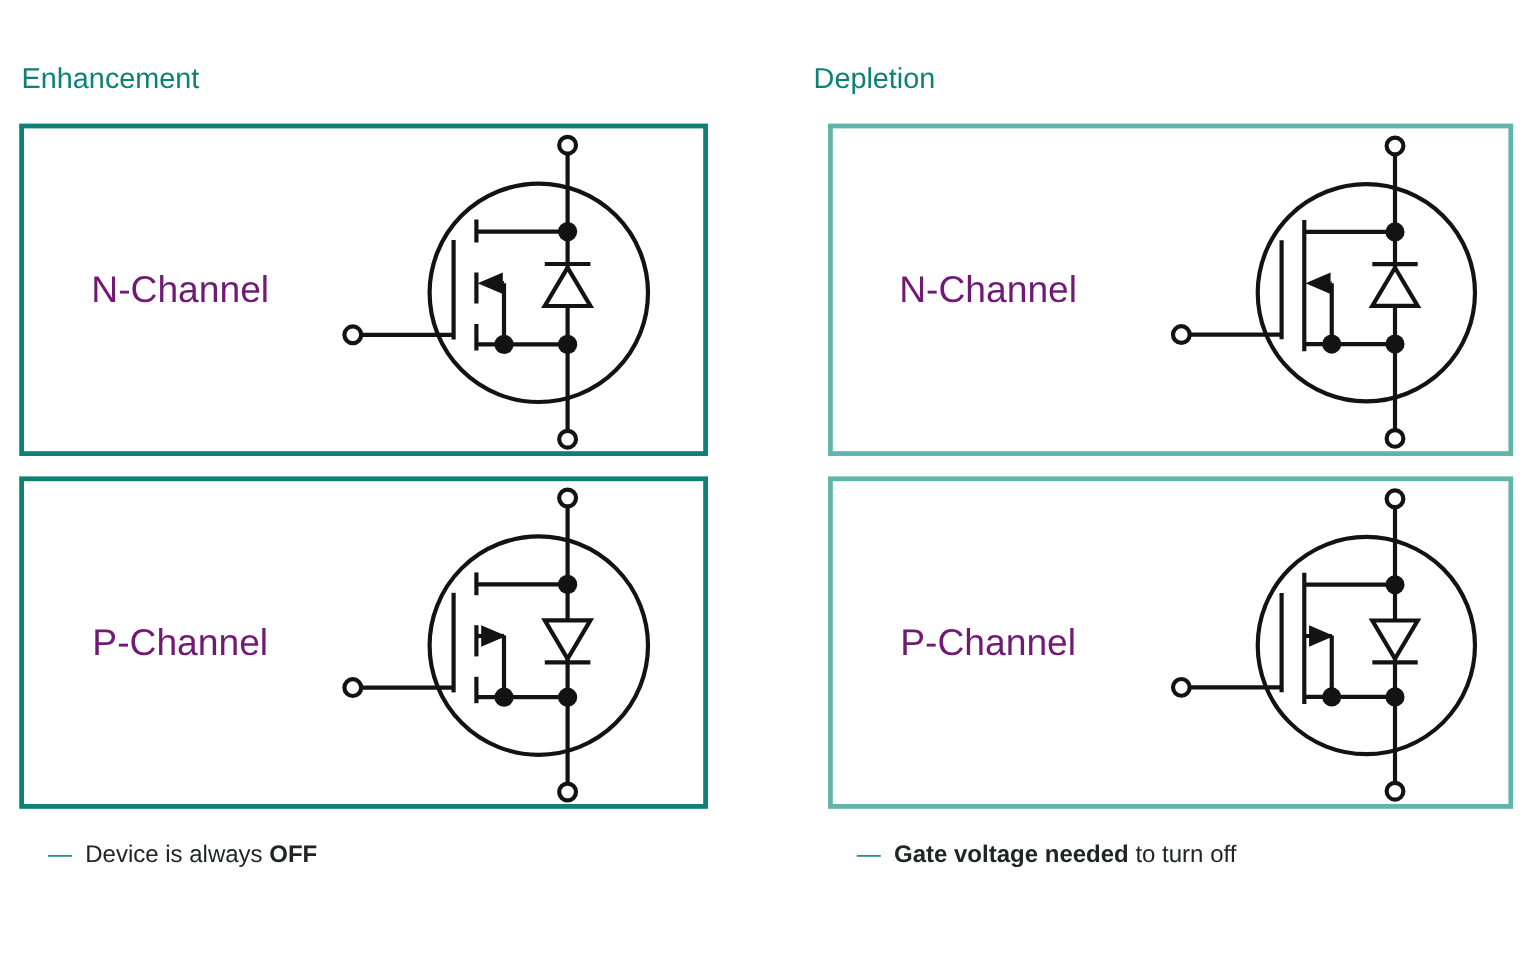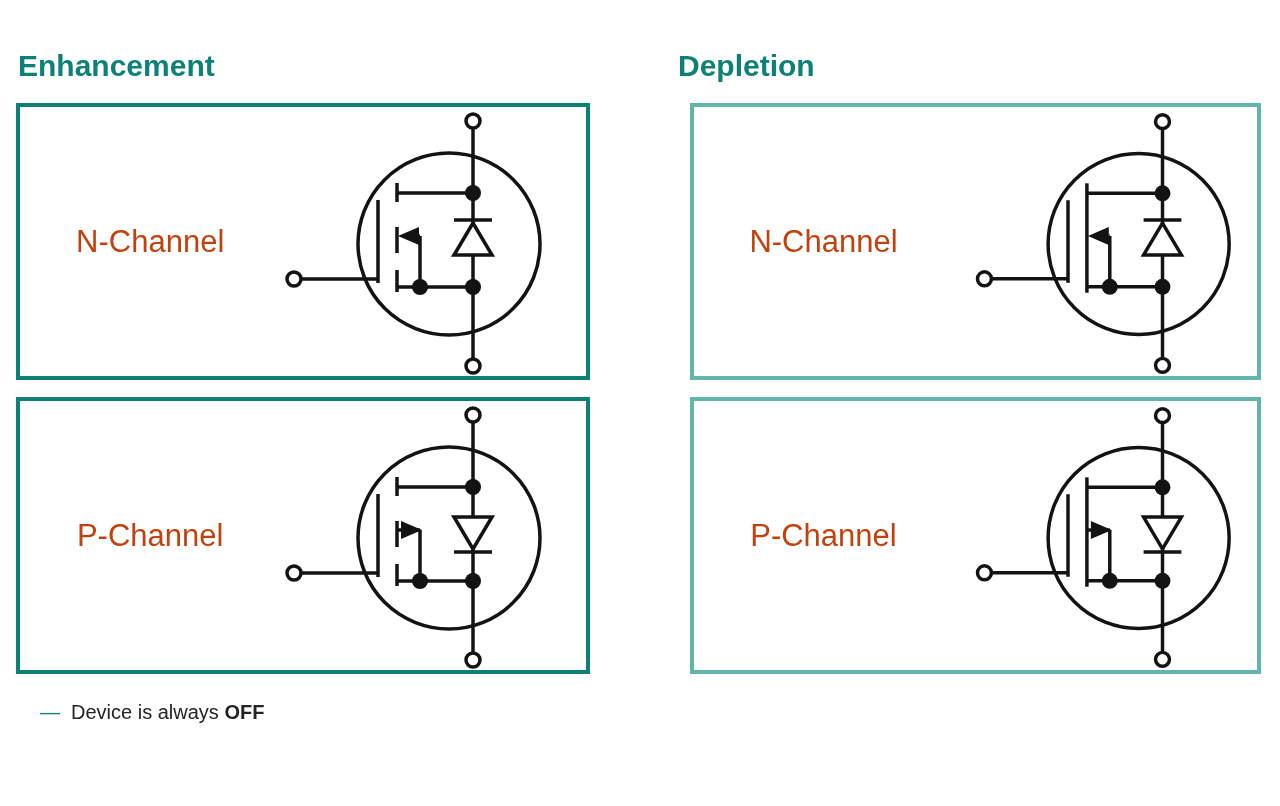--- a/index.html
+++ b/index.html
@@ -1,37 +1,37 @@
 <!DOCTYPE html>
 <html><head>
 <meta charset="utf-8">
 <style>
   html,body{margin:0;padding:0;background:#ffffff;}
   .canvas{
     position:relative;width:1280px;height:806px;background:#ffffff;
     font-family:"Liberation Sans","DejaVu Sans",sans-serif;overflow:hidden;
   }
   .heading{
-    position:absolute;top:47px;font-size:30px;line-height:38px;
-    font-weight:700;color:#0d8175;
+    position:absolute;top:47px;font-size:24px;line-height:38px;
+    font-weight:400;color:#0d8175;
   }
   #heading-enhancement{left:18px;}
   #heading-depletion{left:678px;}
 
   .panel{position:absolute;box-sizing:border-box;border:4px solid #0d8175;background:#fff;}
   .panel.dep{border-color:#62b5ab;}
   #box-enh-n{left:16px;top:103px;width:574px;height:277px;}
   #box-enh-p{left:16px;top:397px;width:574px;height:277px;}
   #box-dep-n{left:690px;top:103px;width:571px;height:277px;}
   #box-dep-p{left:690px;top:397px;width:571px;height:277px;}
 
   .panel .label{
     position:absolute;left:0;top:0;width:46%;height:100%;
     display:flex;align-items:center;justify-content:center;
-    font-size:31px;color:#c2410c;
+    font-size:31px;color:#701a75;
   }
   .panel svg{position:absolute;left:0;top:0;width:100%;height:100%;display:block;}
 
   
   .w{stroke:#131313;stroke-width:3.5;fill:none;stroke-linecap:butt;}
   .term{stroke:#131313;stroke-width:3.5;fill:#ffffff;}
   .dot{fill:#131313;stroke:none;}
   .fillb{fill:#131313;stroke:none;}
   .diode{stroke:#131313;stroke-width:3.5;fill:#ffffff;stroke-linejoin:miter;}
 
@@ -188,15 +188,16 @@
         </g>
       </g>
     </svg>
   </div>
 
   <div class="notes" id="notes-enh">
     <div class="note-line"><span class="dash">—</span><span>Device is always </span><b>OFF</b><span></span></div>
   </div>
 
   <div class="notes" id="notes-dep">
+    <div class="note-line"><span class="dash">—</span><span></span><b>Gate voltage needed</b><span> to turn off</span></div>
   </div>
 
 </div>
 
 </body></html>

